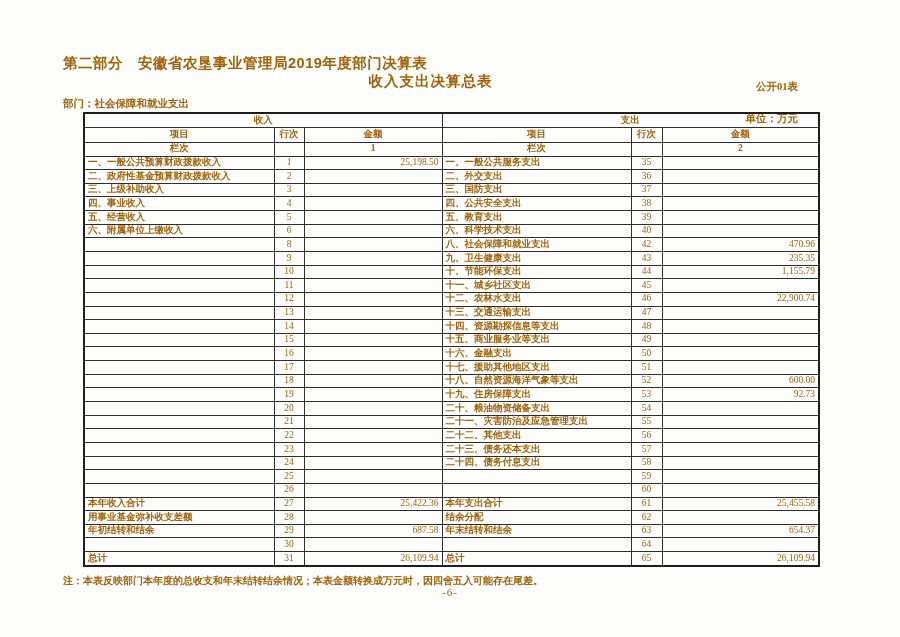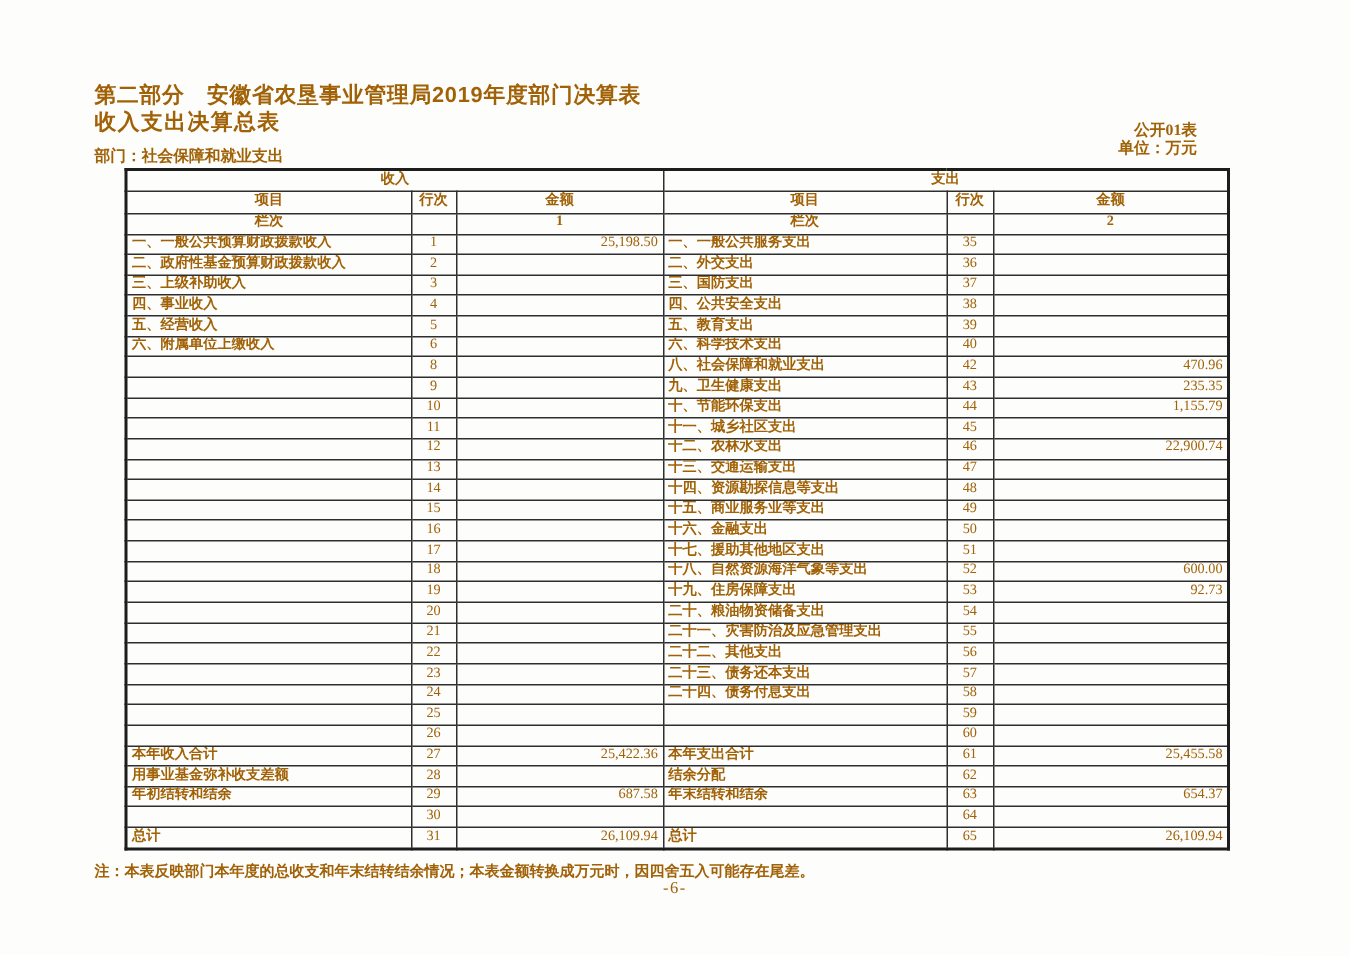--- a/index.html
+++ b/index.html
@@ -6,30 +6,30 @@
   .page{
     position:relative;width:900px;height:637px;background:#fdfdfc;
     font-family:"Liberation Serif","DejaVu Serif",serif;color:#a16207;overflow:hidden;
   }
   .title1{
     position:absolute;left:63px;top:54px;
     font-family:"Liberation Sans","DejaVu Sans",sans-serif;
     font-weight:bold;font-size:14.5px;letter-spacing:.5px;white-space:nowrap;
   }
   .title2{
-    position:absolute;left:63px;top:72px;width:735px;
+    position:absolute;left:63px;top:72px;width:735px;text-align:center;
     font-family:"Liberation Sans","DejaVu Sans",sans-serif;
     font-weight:bold;font-size:14.5px;letter-spacing:1px;
   }
   .form-no{
     position:absolute;left:63px;top:80px;width:735px;text-align:right;
     font-weight:bold;font-size:10.5px;
   }
   .meta-dept{position:absolute;left:63px;top:97px;font-weight:bold;font-size:10.5px;}
-  .meta-unit{position:absolute;left:63px;top:92px;width:735px;text-align:right;font-weight:bold;font-size:10.5px;}
+  .meta-unit{position:absolute;left:63px;top:112px;width:735px;text-align:right;font-weight:bold;font-size:10.5px;}
   table.acct{
     position:absolute;left:63px;top:112px;width:735px;height:455px;
     border-collapse:collapse;table-layout:fixed;
     border:2px solid #1d1d1d;
     margin-left:20px;
   }
   table.acct td{
     border:1px solid #2e2e2e;
     font-size:9.5px;line-height:1;vertical-align:middle;
     padding:0 3px;overflow:hidden;white-space:nowrap;

